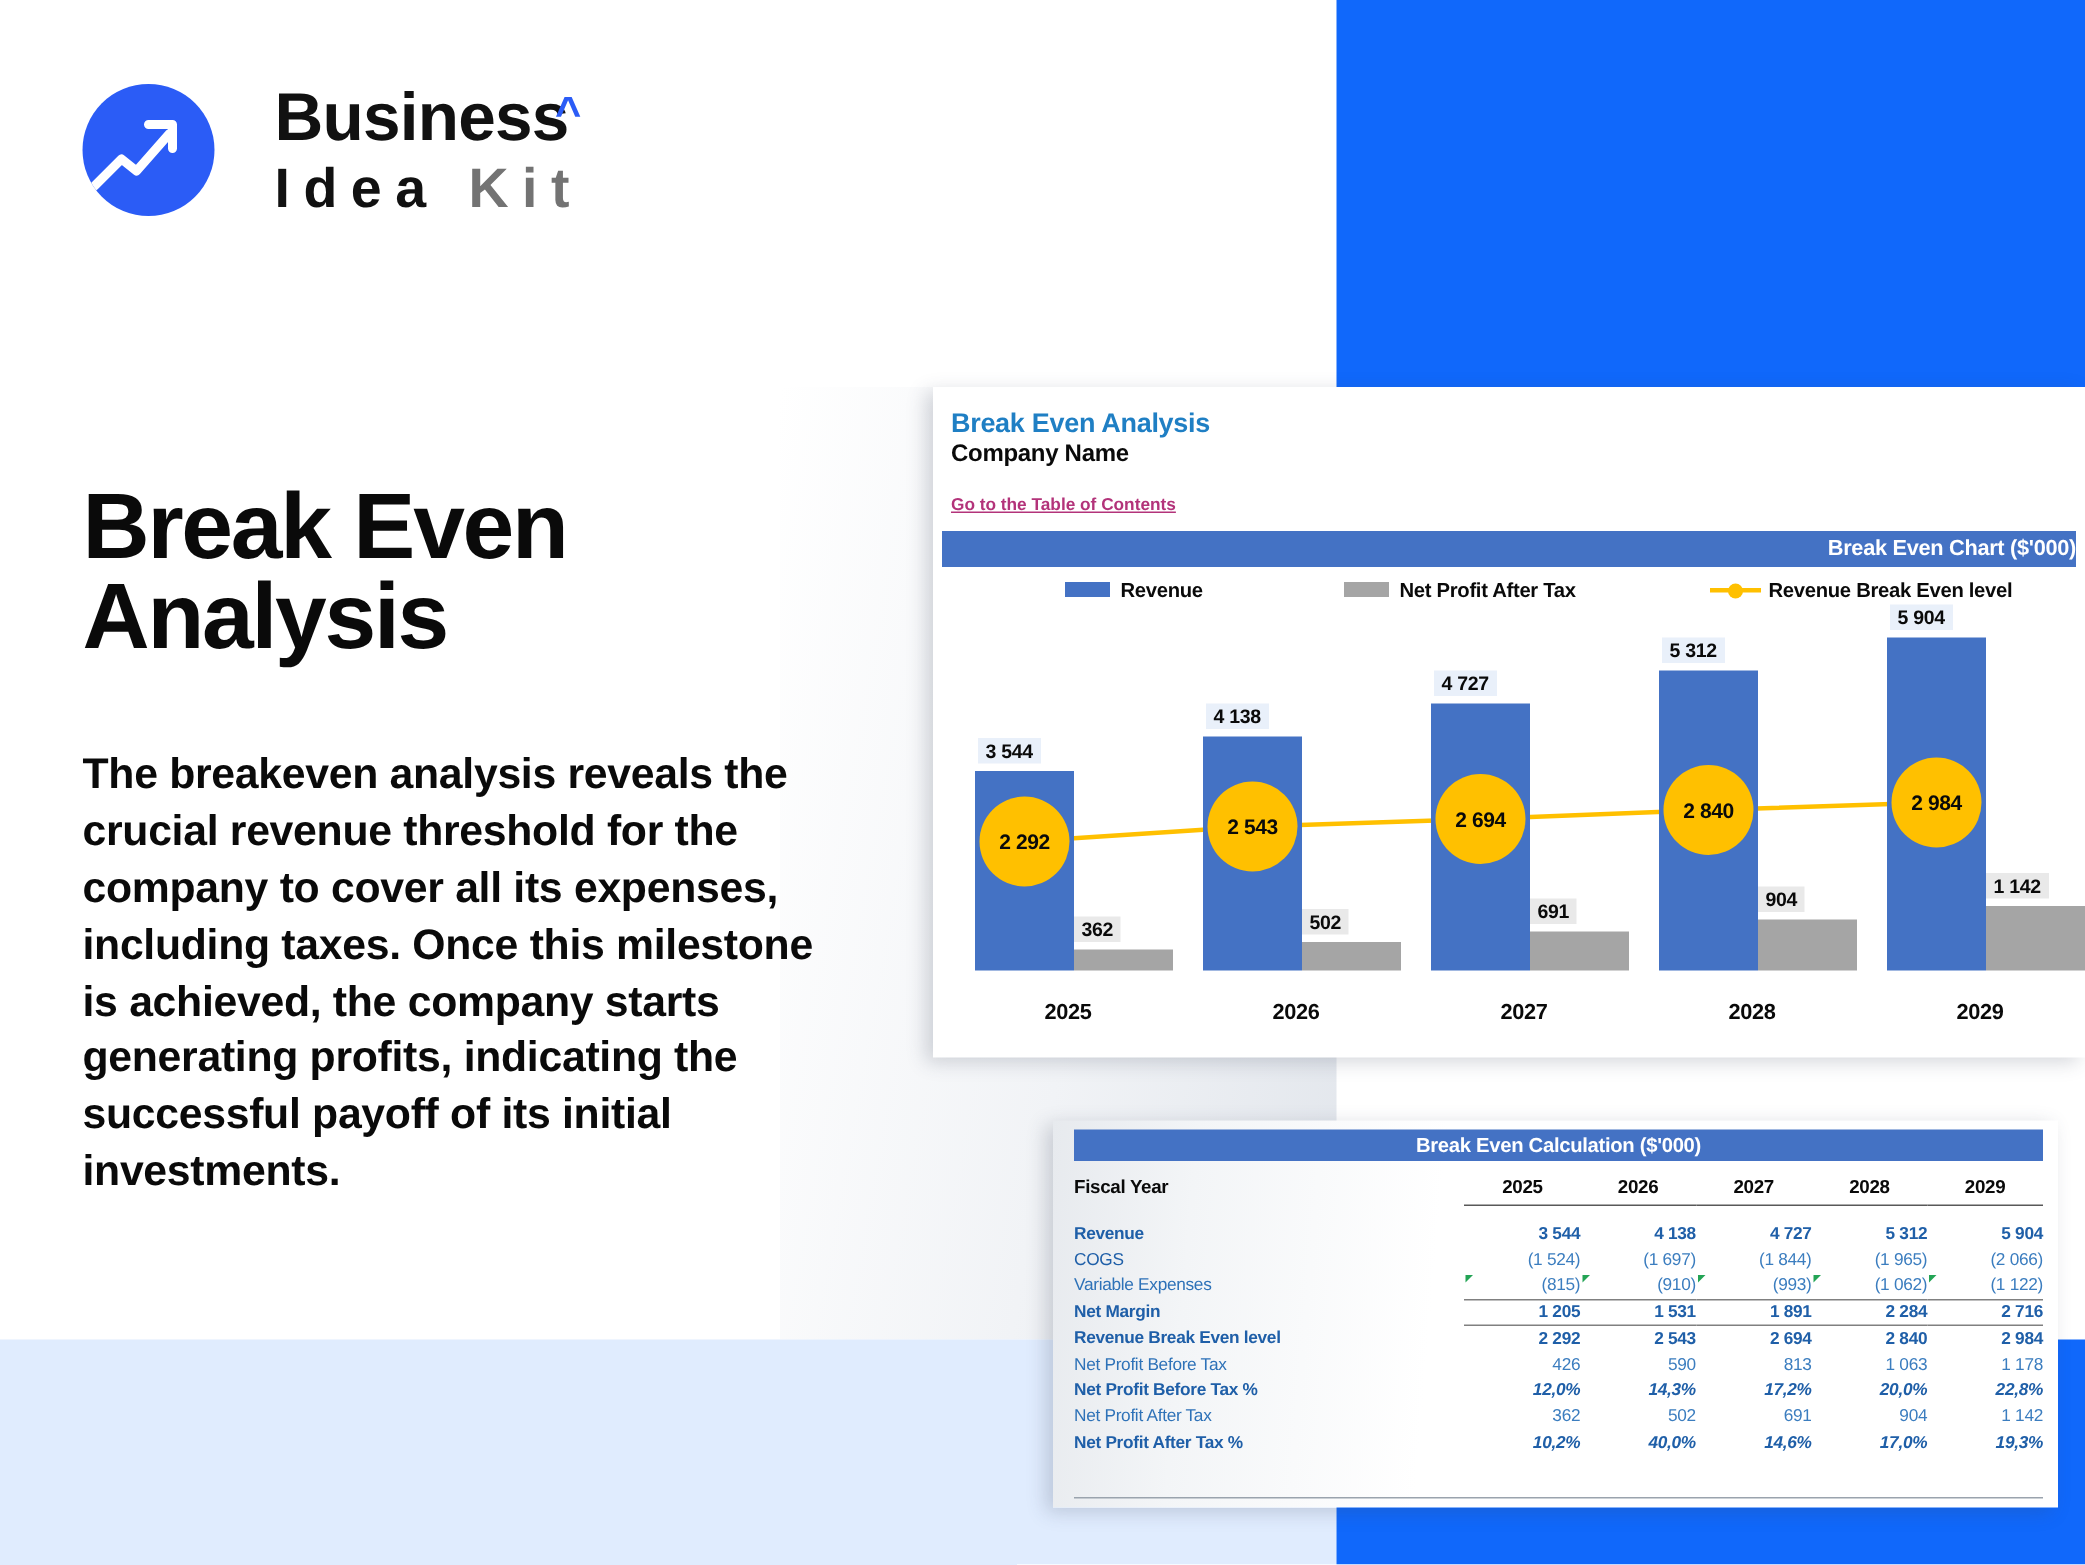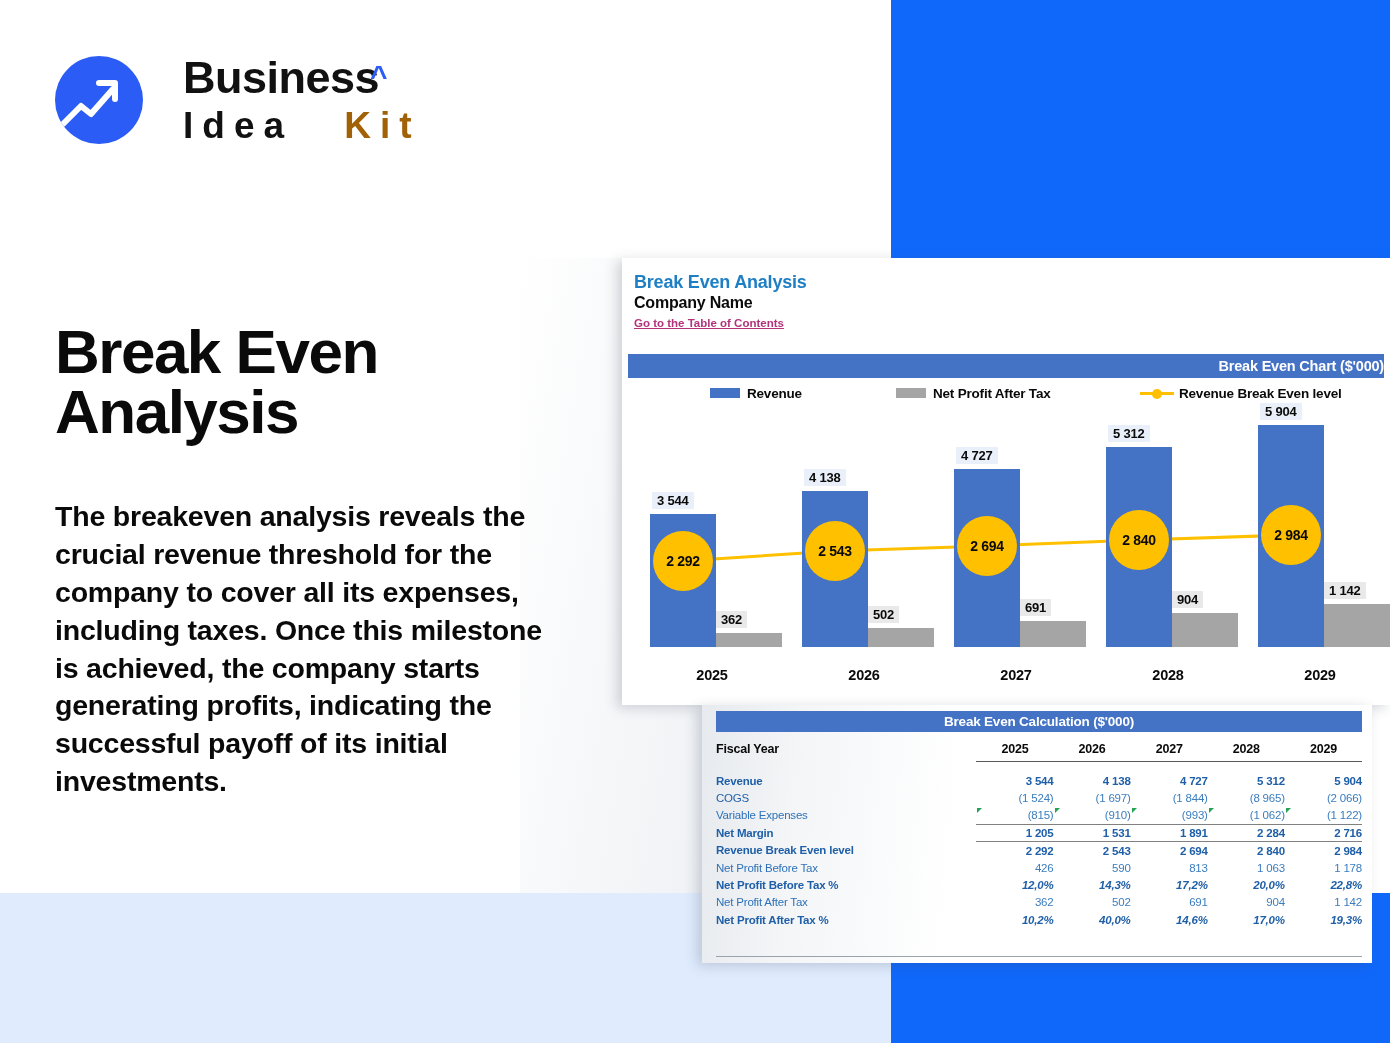--- a/index.html
+++ b/index.html
@@ -38,21 +38,21 @@
   .logo-mark svg { position:absolute; left:0; top:0; }
   .logo-text { position:absolute; left:128px; top:0px; }
   .logo-line1 {
     font-size:45px; font-weight:bold; letter-spacing:-0.5px;
     color:#111111; line-height:52px; white-space:nowrap;
   }
   .logo-line2 {
     font-size:37px; font-weight:bold; letter-spacing:9px;
     line-height:44px; color:#111111; white-space:nowrap;
   }
-  .logo-line2 .kit { color:#a16207;margin-left:32px; }
+  .logo-line2 .kit { color:#737373; }
   .hat {
     position:absolute; left:187px; top:-2px; font-size:30px;
     color:#2B5CF6; font-weight:bold;
   }
 
   
   .page-title {
     position:absolute; left:55px; top:322px; width:470px;
     font-size:62px; font-weight:bold; line-height:0.96;
     letter-spacing:-1.5px; color:#0A0A0A;
@@ -74,21 +74,21 @@
     font-size:18px; font-weight:bold; color:#1F7FC4; line-height:22px;
     letter-spacing:-0.2px;
   }
   .sheet-sub {
     font-size:16px; font-weight:bold; color:#0A0A0A; line-height:20px;
     letter-spacing:-0.2px;
   }
   .sheet-link {
     font-size:11.5px; font-weight:bold; color:#B3337A;
     text-decoration:underline; line-height:16px; display:inline-block;
-    margin-top:2px; cursor:pointer;
+    margin-top:16px; cursor:pointer;
   }
 
   .chart-banner {
     position:absolute; left:6px; top:96px; width:756px; height:24px;
     background:#4472C4; color:#ffffff;
     font-size:14.5px; font-weight:bold; text-align:right; line-height:24px;
     letter-spacing:-0.2px;
   }
 
   .legend {
@@ -135,21 +135,21 @@
   }
   .be-line { position:absolute; left:0; top:0; width:762px; height:285px; pointer-events:none; }
   .be-dot {
     position:absolute; width:60px; height:60px; border-radius:50%;
     background:#FFC000; display:flex; align-items:center; justify-content:center;
     font-size:14px; font-weight:bold; color:#0A0A0A; letter-spacing:-0.3px;
   }
 
   
   .table-panel {
-    position:absolute; left:702px; top:705px; width:670px; height:258px;
+    position:absolute; left:702px; top:747px; width:670px; height:258px;
     background:linear-gradient(95deg,#e7eaee 0%, #f3f5f7 14%, #ffffff 38%, #ffffff 100%);
     box-shadow:-5px 3px 12px rgba(60,70,90,.22);
     overflow:hidden;
   }
   .tbl-banner {
     position:absolute; left:14px; top:6px; width:646px; height:21px;
     background:#4472C4; color:#fff; font-size:13.5px; font-weight:bold;
     text-align:center; line-height:21px; letter-spacing:-0.2px;
   }
   table.calc {
@@ -308,21 +308,21 @@
           <td class="num"><span class="b">4 138</span></td>
           <td class="num"><span class="b">4 727</span></td>
           <td class="num"><span class="b">5 312</span></td>
           <td class="num"><span class="b">5 904</span></td>
         </tr>
         <tr>
           <td class="rl">COGS</td>
           <td class="num"><span class="dim">(1 524)</span></td>
           <td class="num"><span class="dim">(1 697)</span></td>
           <td class="num"><span class="dim">(1 844)</span></td>
-          <td class="num"><span class="dim">(8 965)</span></td>
+          <td class="num"><span class="dim">(1 965)</span></td>
           <td class="num"><span class="dim">(2 066)</span></td>
         </tr>
         <tr>
           <td class="rl ind">Variable Expenses</td>
           <td class="num"><span class="flag"></span><span class="dim">(815)</span></td>
           <td class="num"><span class="flag"></span><span class="dim">(910)</span></td>
           <td class="num"><span class="flag"></span><span class="dim">(993)</span></td>
           <td class="num"><span class="flag"></span><span class="dim">(1 062)</span></td>
           <td class="num"><span class="flag"></span><span class="dim">(1 122)</span></td>
         </tr>

